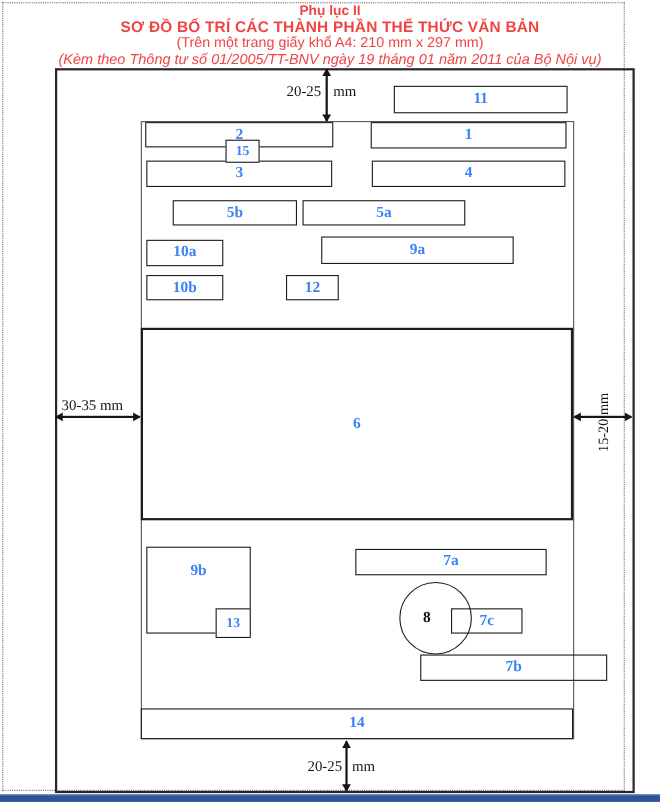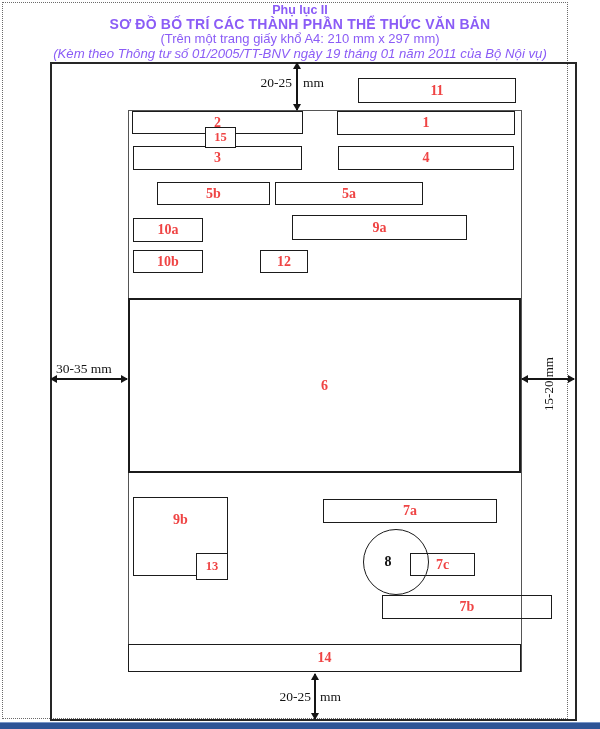--- a/index.html
+++ b/index.html
@@ -12,41 +12,41 @@
     overflow: hidden;
   }
   .dotted-frame {
     position: absolute; left: 2px; top: 2px; width: 566px; height: 717px;
     border: 1px dotted #6b6b6b;
   }
   .header {
     position: absolute; left: 0; top: 3px; width: 600px;
     text-align: center;
     font-family: "Liberation Sans", sans-serif;
-    color: #8b5cf6;
+    color: #ef4444;
   }
   .h-appendix { font-size: 12.5px; font-weight: bold; line-height: 14px; }
   .h-title    { font-size: 14px;   font-weight: bold; line-height: 15px; letter-spacing: 0.2px; }
   .h-subtitle { font-size: 13px;   line-height: 14px; }
   .h-attrib   { font-size: 13.2px; font-style: italic; line-height: 15px; }
 
   .page {
     position: absolute; left: 50px; top: 62px; width: 527px; height: 659px;
     border: 2px solid #262626;
   }
   .content-area {
     position: absolute; left: 128px; top: 110px; width: 394px; height: 562px;
     border: 1px solid #555555;
   }
   .dbox {
     position: absolute;
     border: 1.5px solid #1b1b1b;
     display: flex; align-items: center; justify-content: center;
     font-family: "Liberation Serif", serif;
-    font-weight: bold; font-size: 14px; color: #ef4444;
+    font-weight: bold; font-size: 14px; color: #3b82f6;
     background: transparent;
   }
   .dbox.filled { background: #ffffff; }
   .dbox.small { font-size: 12.5px; }
   .dbox.top-label { align-items: flex-start; padding-top: 14px; }
   .circle {
     position: absolute;
     border: 1.5px solid #1b1b1b; border-radius: 50%;
     display: flex; align-items: center; justify-content: center;
     font-weight: bold; font-size: 14px; color: #111;

